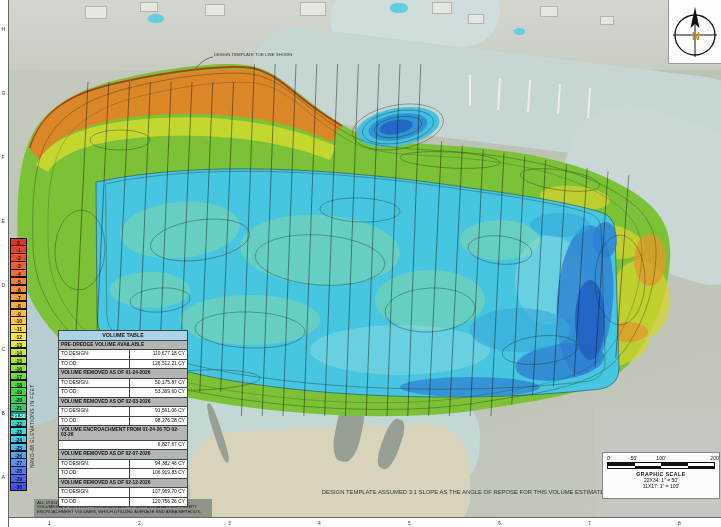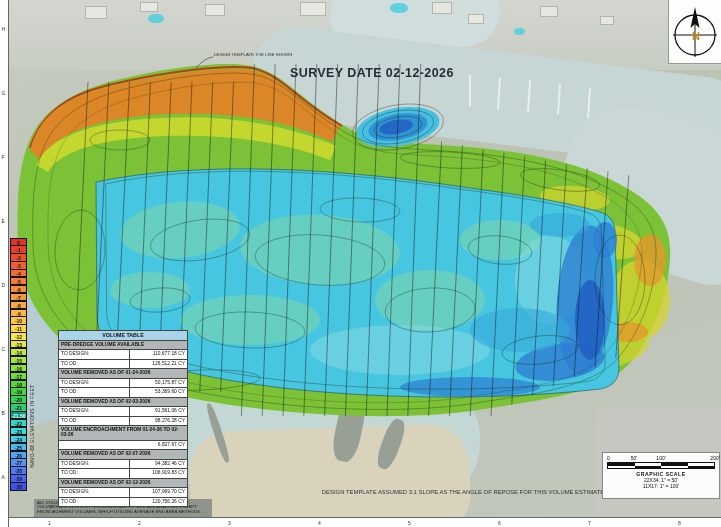--- a/index.html
+++ b/index.html
@@ -193,21 +193,20 @@
       <line x1="470" y1="75" x2="470" y2="106"></line>
       <line x1="500" y1="78" x2="498" y2="110"></line>
       <line x1="530" y1="80" x2="528" y2="112"></line>
       <line x1="560" y1="84" x2="558" y2="114"></line>
       <line x1="590" y1="88" x2="588" y2="118"></line>
     </g>
 
     <path d="M 196 68 C 202 61 208 57.5 213 57" fill="none" stroke="#333" stroke-width=".6"></path>
   </svg>
 
-  <div class="survey-date">SURVEY DATE 02-12-2026</div>
   <div class="template-note">DESIGN TEMPLATE TOE LINE SHOWN</div>
   <div class="slope-note">DESIGN TEMPLATE ASSUMED 3:1 SLOPE AS THE ANGLE OF REPOSE FOR THIS VOLUME ESTIMATE</div>
   <div class="disclaimer" id="disclaimer">
       <div>ALL VOLUMES ARE DERIVED FROM AN ASSUMED 3:1 ANGLE OF REPOSE.</div>
       <div>VOLUMES ARE DERIVED FROM A SURFACE TO SURFACE ANALYSIS, EXCEPT</div>
       <div>ENCROACHMENT VOLUMES, WHICH UTILIZED AVERAGE END AREA METHODS.</div>
     </div>
 
   <div class="legend">
     <div class="legend-cells" id="legend-cells">

